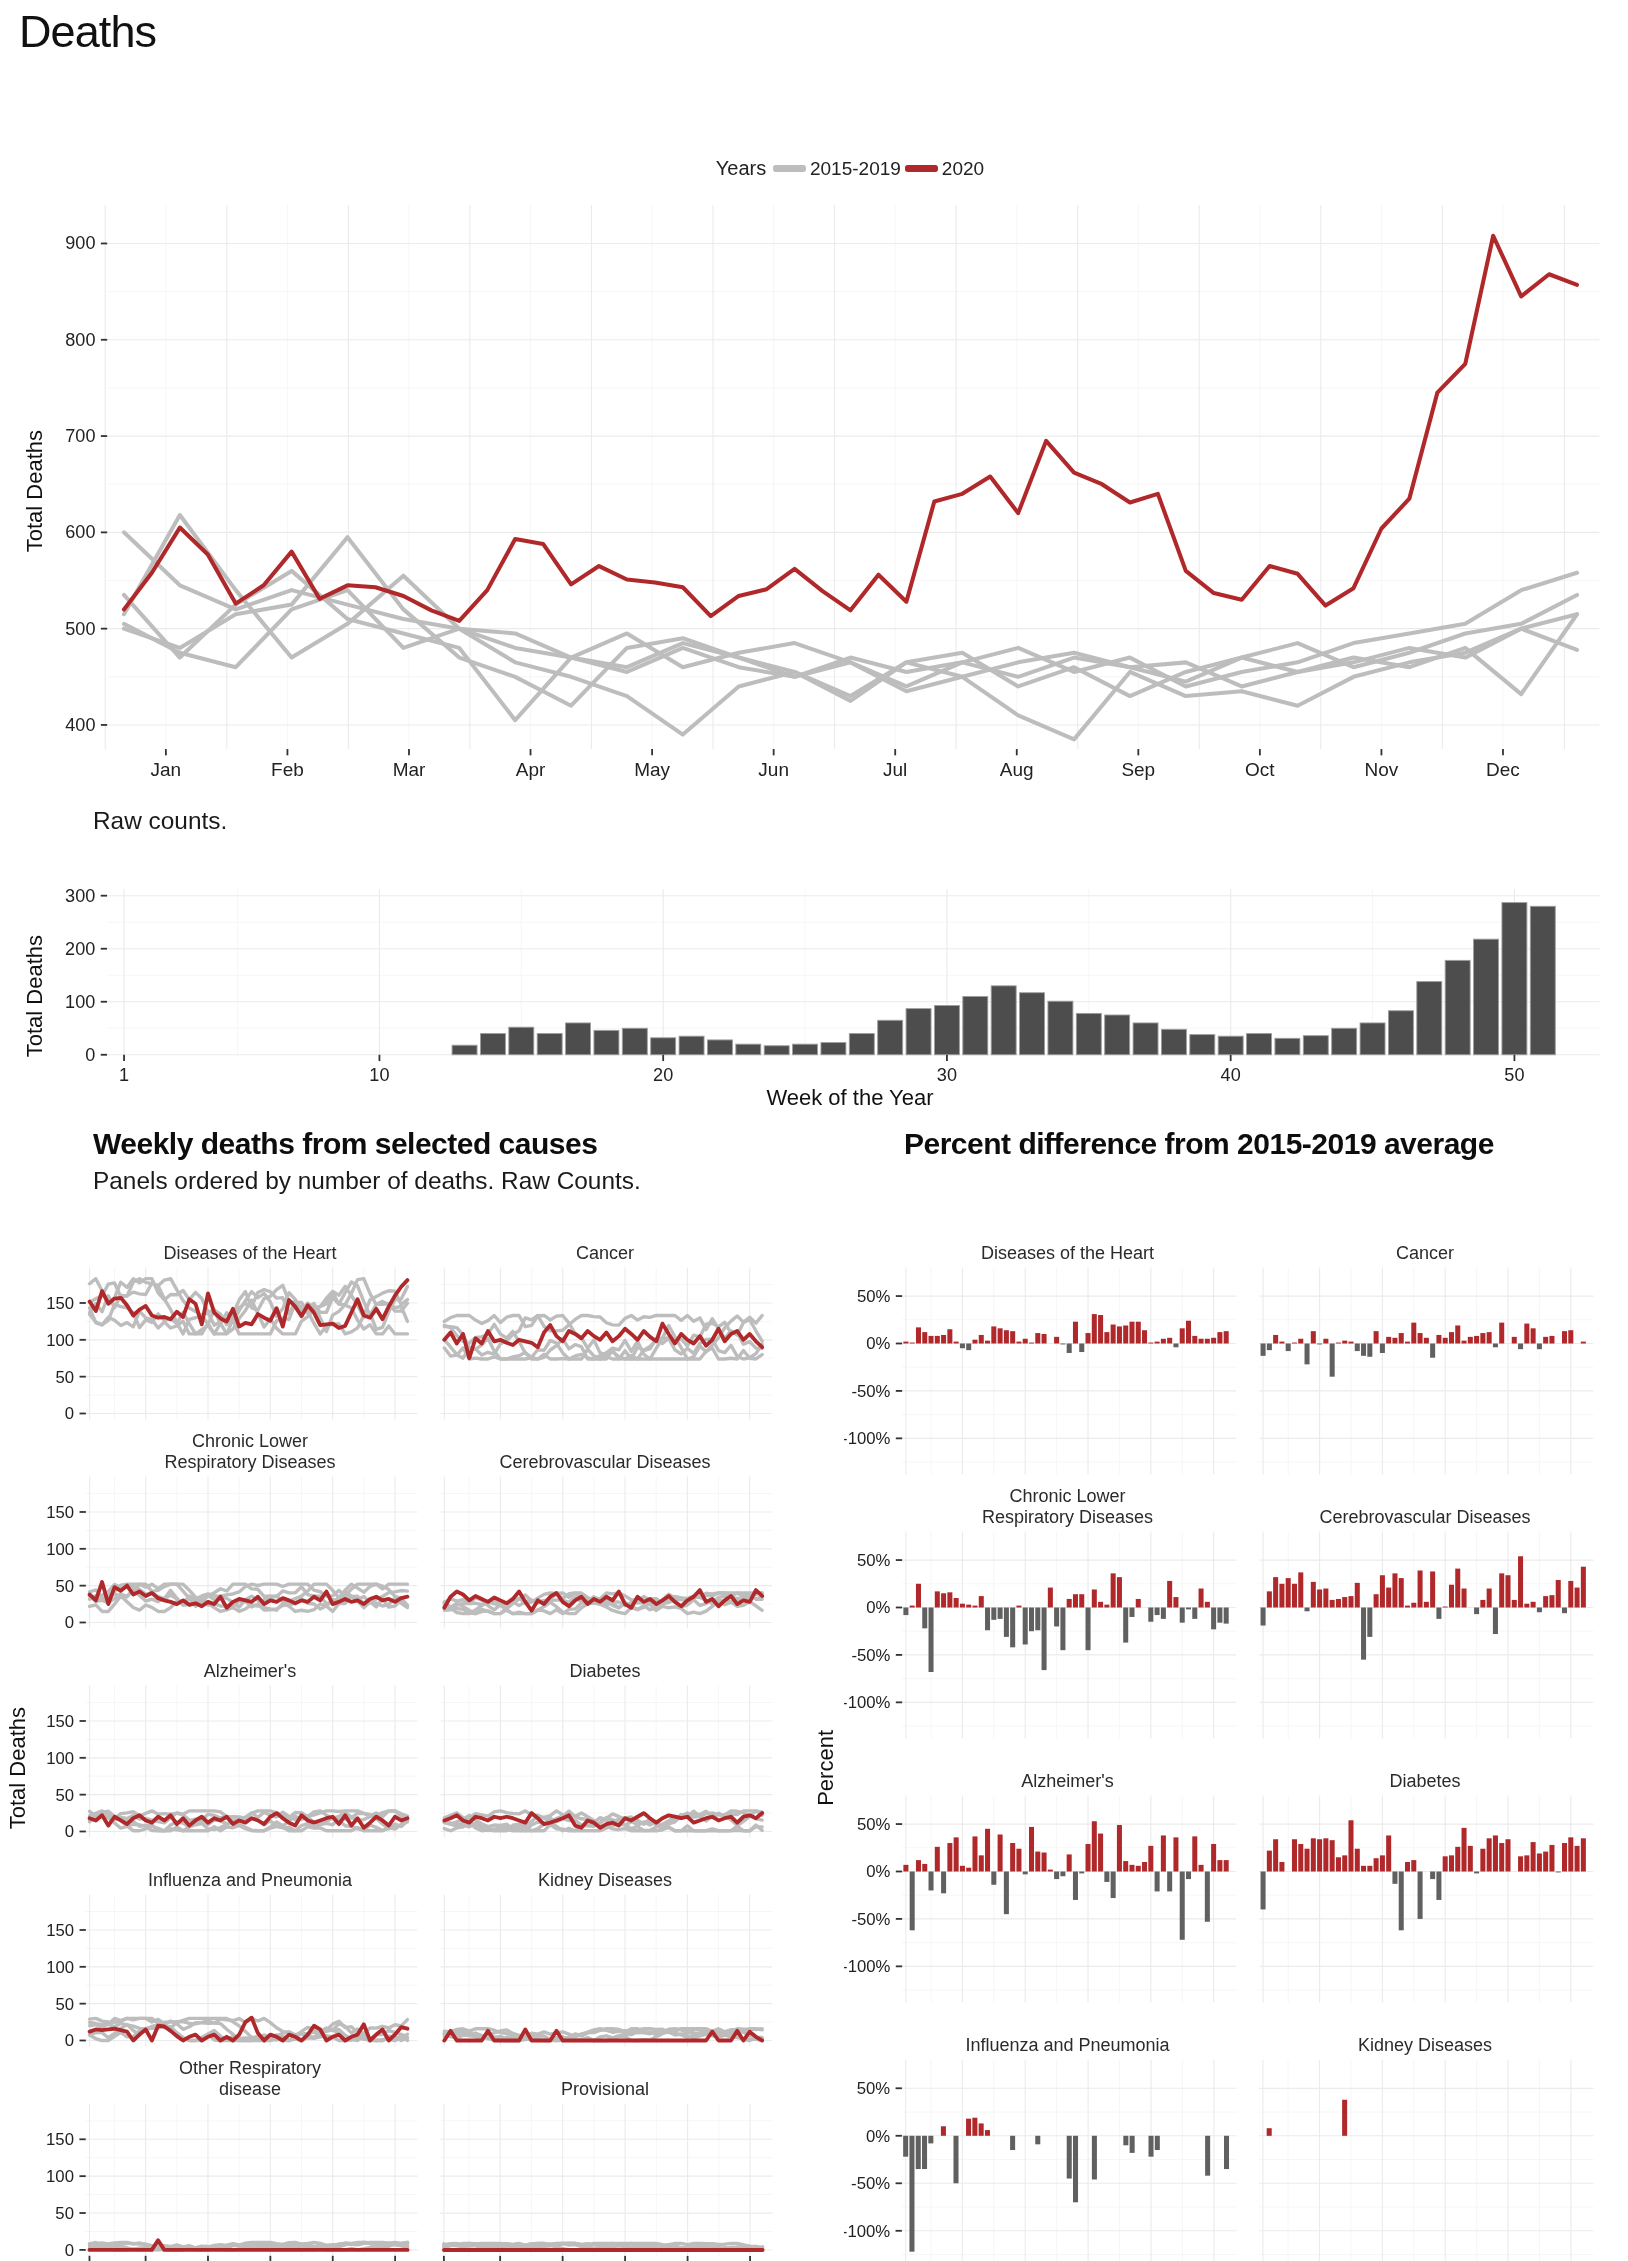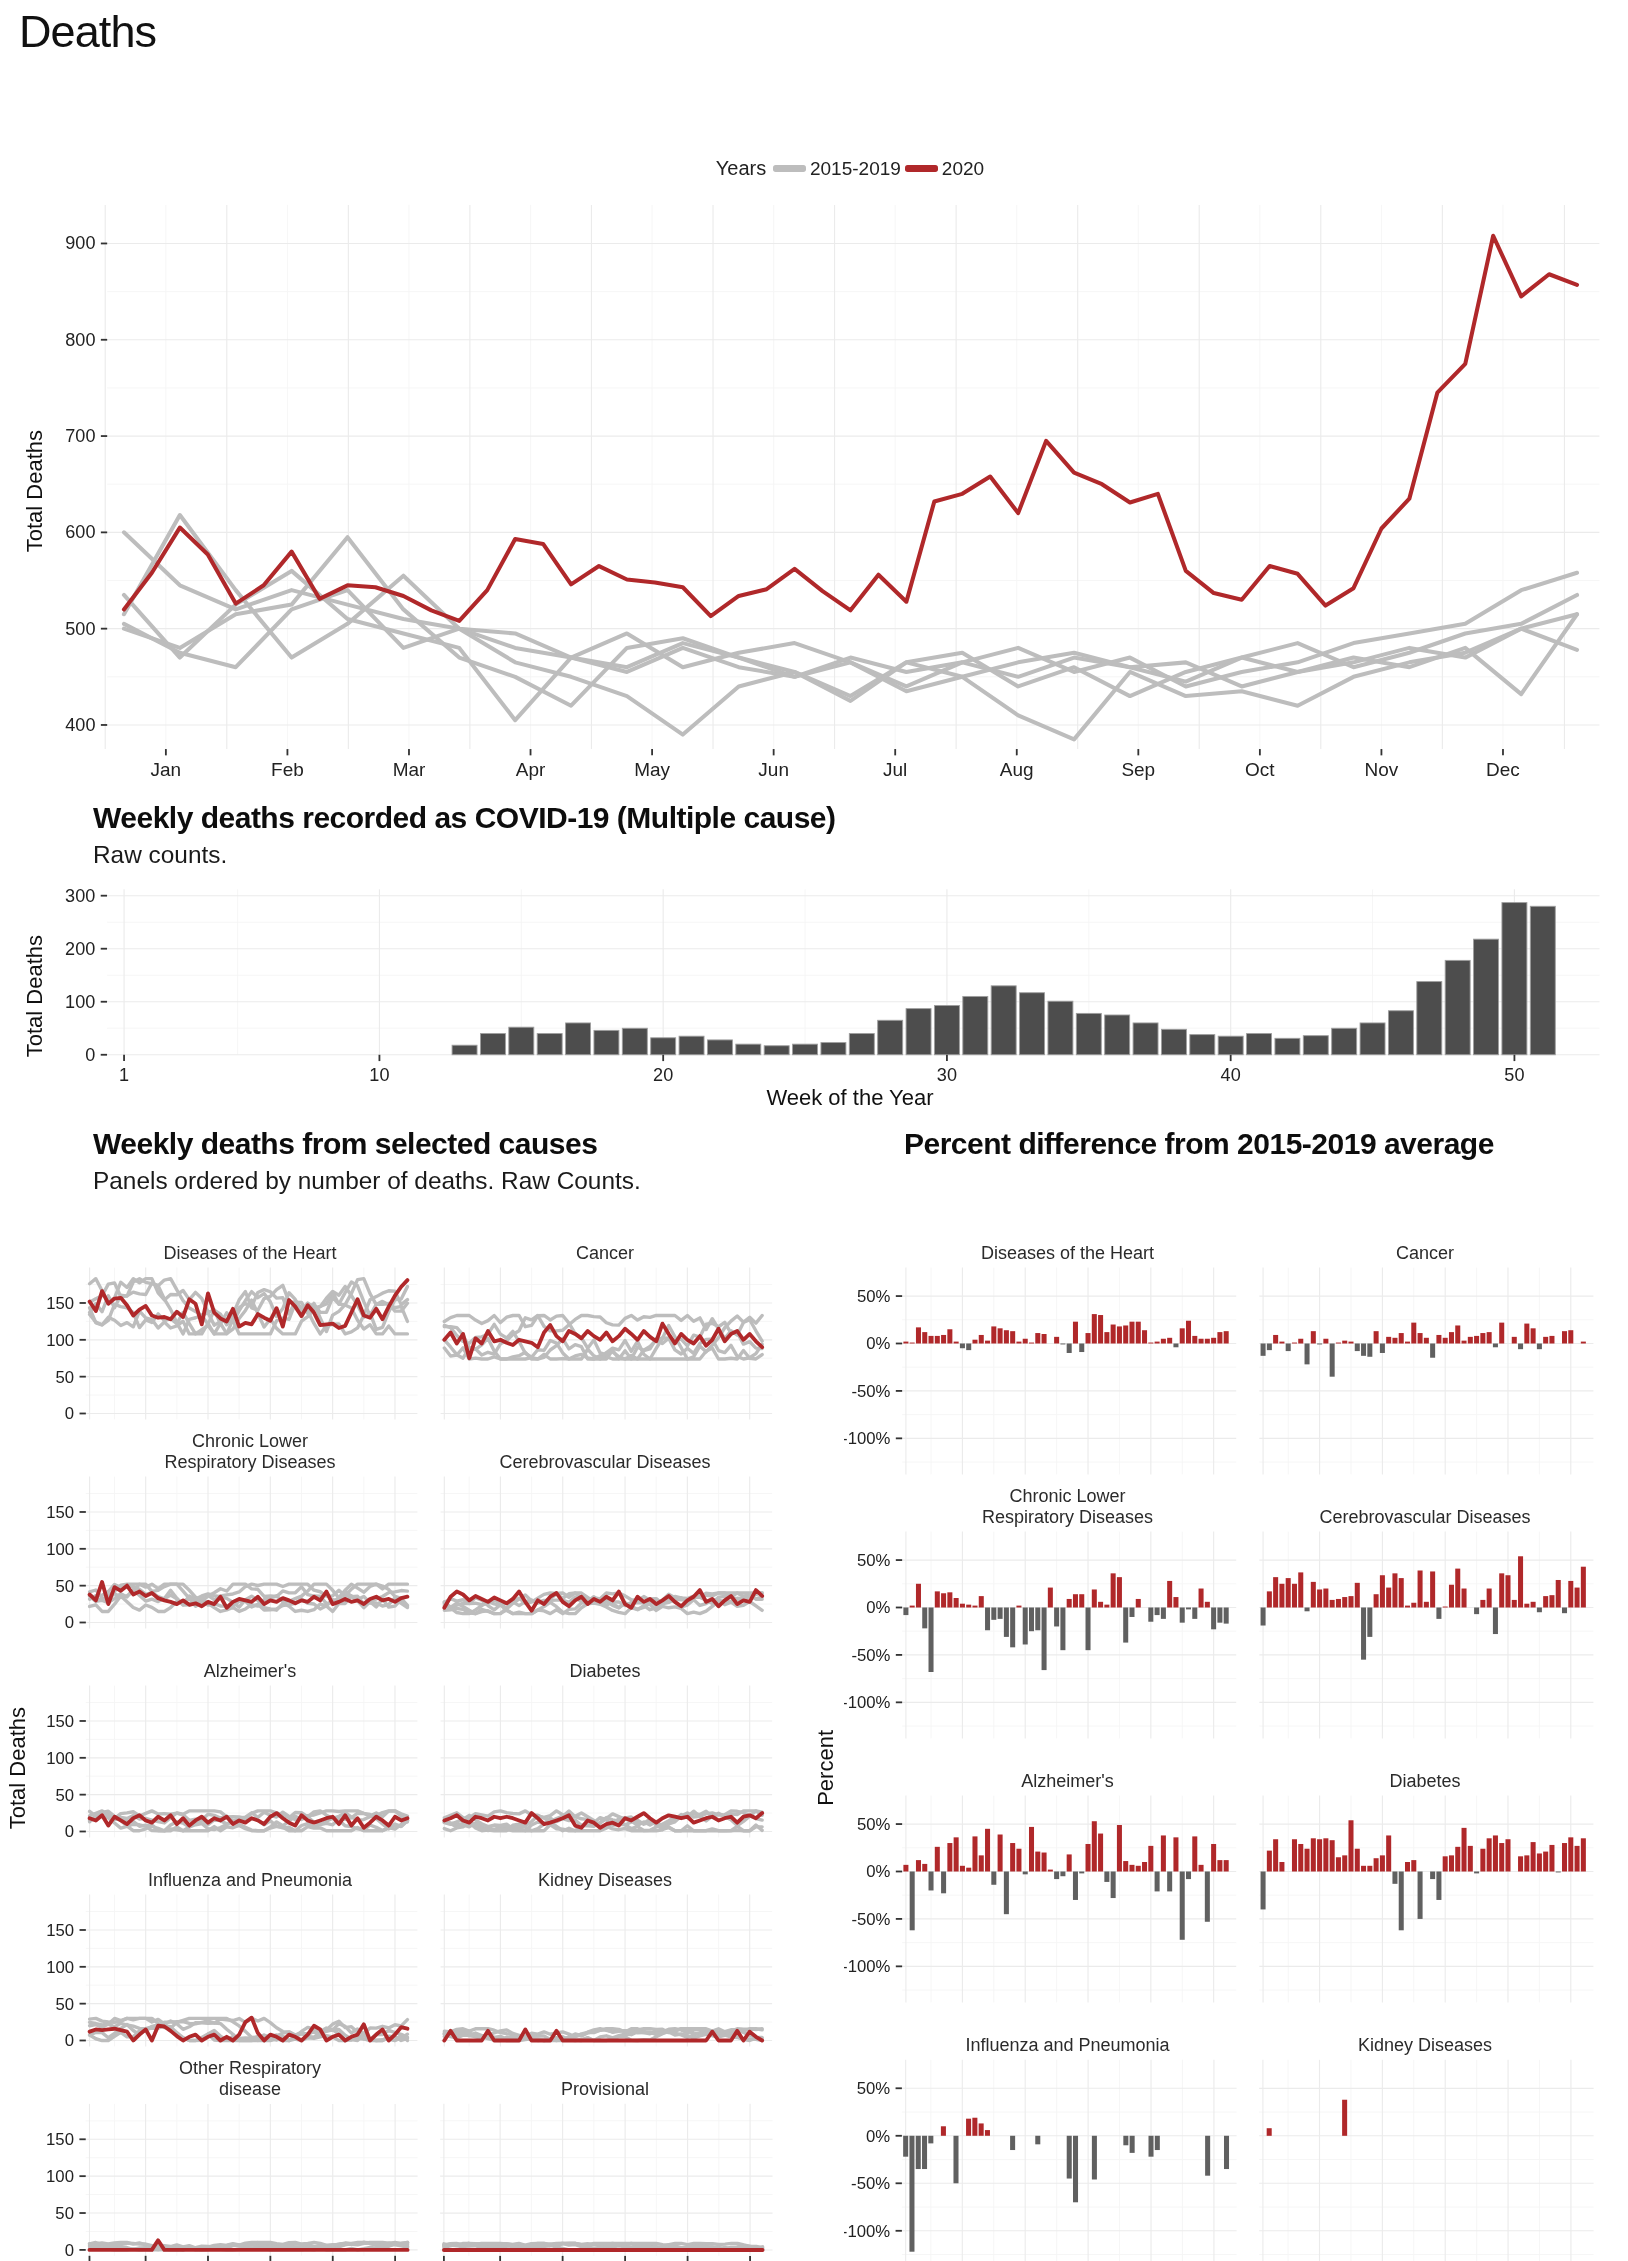--- a/index.html
+++ b/index.html
@@ -113,21 +113,20 @@
           <line x1="2678.7022471910113" x2="2678.7022471910113" y1="1226" y2="1240" stroke="#333333" stroke-width="4"></line>
           <text x="2678.7022471910113" y="1286" text-anchor="middle" font-size="42" fill="#222222">Oct</text>
           <line x1="2947.685393258427" x2="2947.685393258427" y1="1226" y2="1240" stroke="#333333" stroke-width="4"></line>
           <text x="2947.685393258427" y="1286" text-anchor="middle" font-size="42" fill="#222222">Nov</text>
           <line x1="3216.668539325843" x2="3216.668539325843" y1="1226" y2="1240" stroke="#333333" stroke-width="4"></line>
           <text x="3216.668539325843" y="1286" text-anchor="middle" font-size="42" fill="#222222">Dec</text>
         </svg></div>
   </div>
 
   <div class="abs" style="left:93px;top:801px;">
-    <div class="sec-title">Weekly deaths recorded as COVID-19 (Multiple cause)</div>
     <div class="sec-sub">Raw counts.</div>
   </div>
   <div class="chartbox" style="left:20px;top:883px;width:1596px;height:226px;display:flex;">
     <div class="rotlab" style="width:29px;">
       <span class="rot">Total Deaths</span>
     </div>
     <div id="chart-covid" style="width:1567px;height:226px;"><svg width="1567" height="226" viewBox="0 0 3466 500">
           <line x1="416.76806083650183" x2="416.76806083650183" y1="14" y2="380" stroke="#F5F5F5" stroke-width="2"></line>
           <line x1="1044.5247148288972" x2="1044.5247148288972" y1="14" y2="380" stroke="#F5F5F5" stroke-width="2"></line>
           <line x1="1672.2813688212927" x2="1672.2813688212927" y1="14" y2="380" stroke="#F5F5F5" stroke-width="2"></line>

